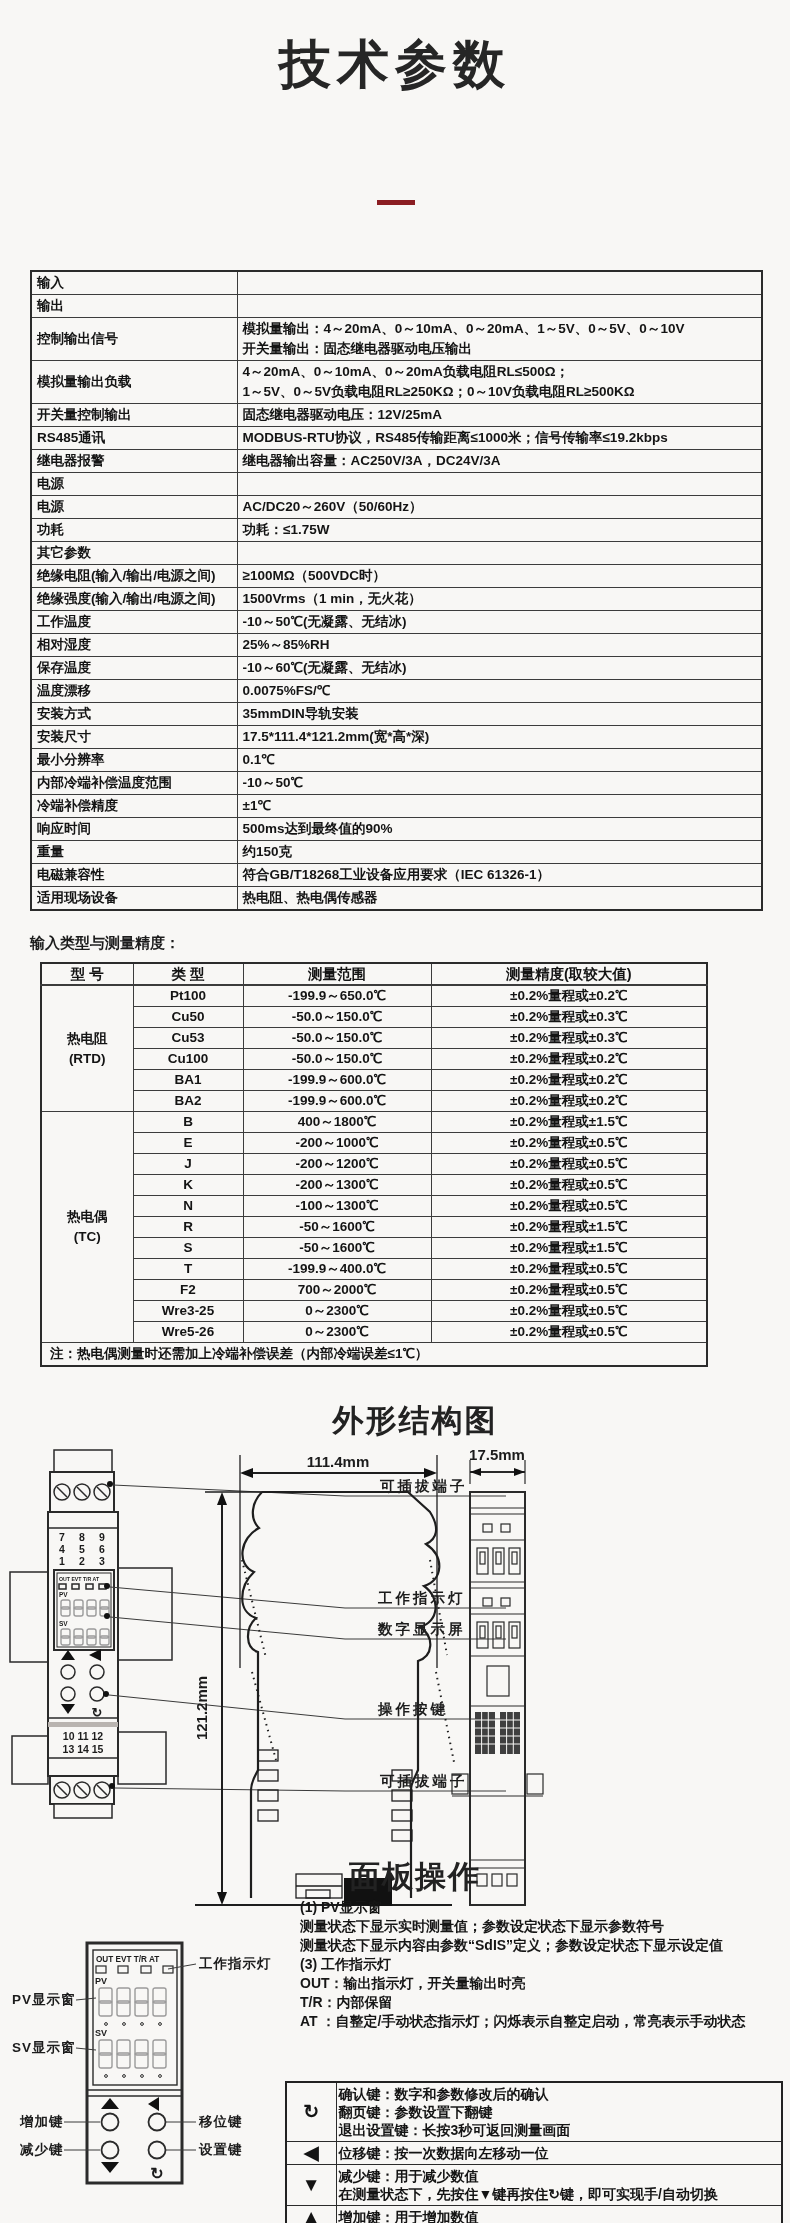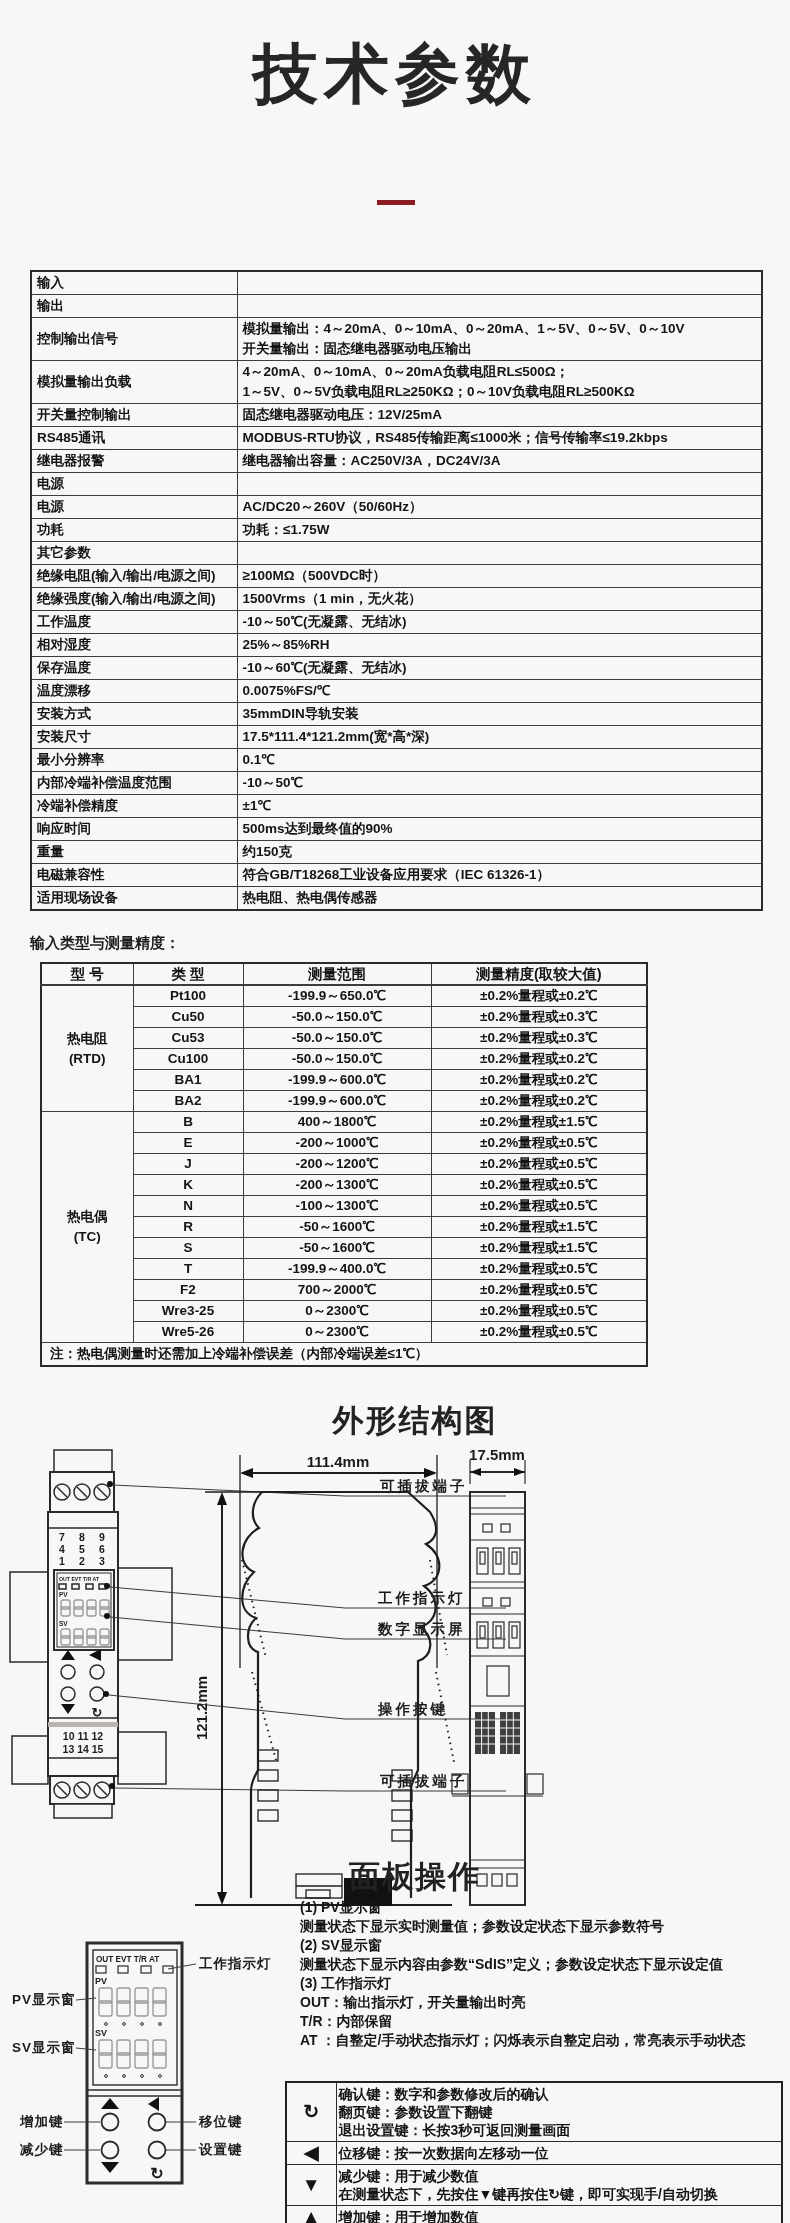--- a/index.html
+++ b/index.html
@@ -7,39 +7,39 @@
   body {
     position:relative; overflow:hidden;
     background:#f8f7f5; color:#1c1c1c;
     font-family:"Liberation Sans", sans-serif;
   }
   .abs { position:absolute; }
 
   
   .page-title {
     top:30px; left:0; width:790px; text-align:center;
-    font-size:65px; font-weight:900; letter-spacing:6px; color:#262626;
+    font-size:52px; font-weight:900; letter-spacing:6px; color:#262626;
   }
   .title-dash { top:200px; left:377px; width:38px; height:5px; }
 
   
   table { border-collapse:collapse; table-layout:fixed; }
   .spec-table {
     top:270px; left:30px; width:733px;
     font-size:13.5px; font-weight:bold; color:#141414;
     border:2px solid #2b2b2b;
   }
   .spec-table td { border:1px solid #3c3c3c; padding:1px 5px; line-height:20px;
     white-space:nowrap; overflow:hidden; vertical-align:middle; }
   .spec-table td.k { width:206px; }
 
   
   .accuracy-heading { top:934px; left:30px; font-size:15px; font-weight:bold; }
   .acc-table {
-    top:962px; left:40px; width:608px; text-align:center;
+    top:962px; left:40px; width:668px; text-align:center;
     font-size:13.5px; font-weight:bold; color:#141414;
     border:2px solid #2b2b2b;
   }
   .acc-table th, .acc-table td { border:1px solid #3c3c3c; padding:0 3px;
     line-height:20px; white-space:nowrap; overflow:hidden; }
   .acc-table th { font-size:14.5px; border-bottom:2px solid #3c3c3c; }
   .acc-table col.c-model { width:92px; }
   .acc-table col.c-type  { width:110px; }
   .acc-table col.c-range { width:188px; }
   .acc-table td.note { text-align:left; padding:1px 8px; }
@@ -619,21 +619,20 @@
     <text x="20" y="188">增加键</text>
     <text x="199" y="188">移位键</text>
     <text x="20" y="216">减少键</text>
     <text x="199" y="216">设置键</text>
   </g>
 </svg>
 
 <div class="abs panel-notes">
     <div>(1) PV显示窗</div>
     <div>测量状态下显示实时测量值；参数设定状态下显示参数符号</div>
-    <div>(2) SV显示窗</div>
     <div>测量状态下显示内容由参数“SdIS”定义；参数设定状态下显示设定值</div>
     <div>(3) 工作指示灯</div>
     <div>OUT：输出指示灯，开关量输出时亮</div>
     <div>T/R：内部保留</div>
     <div>AT ：自整定/手动状态指示灯；闪烁表示自整定启动，常亮表示手动状态</div>
   </div>
 
 <table class="abs keys-table">
   <tbody>
       <tr>

